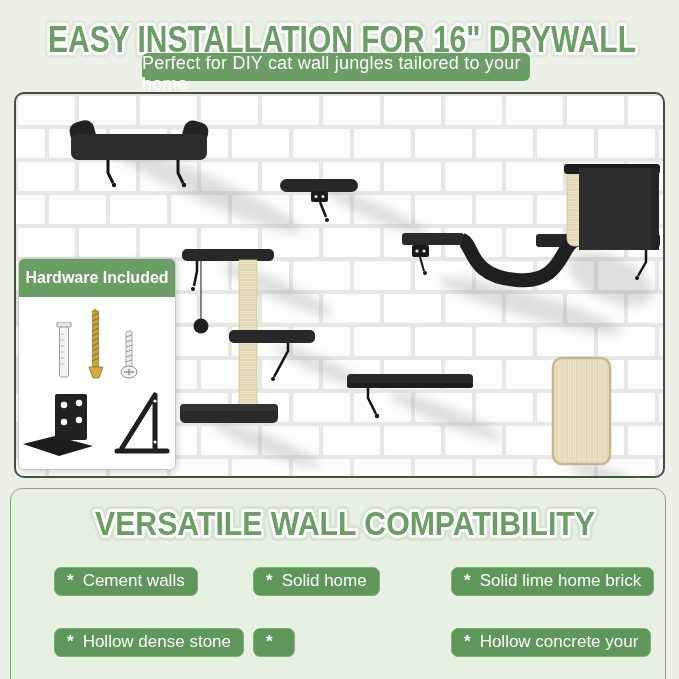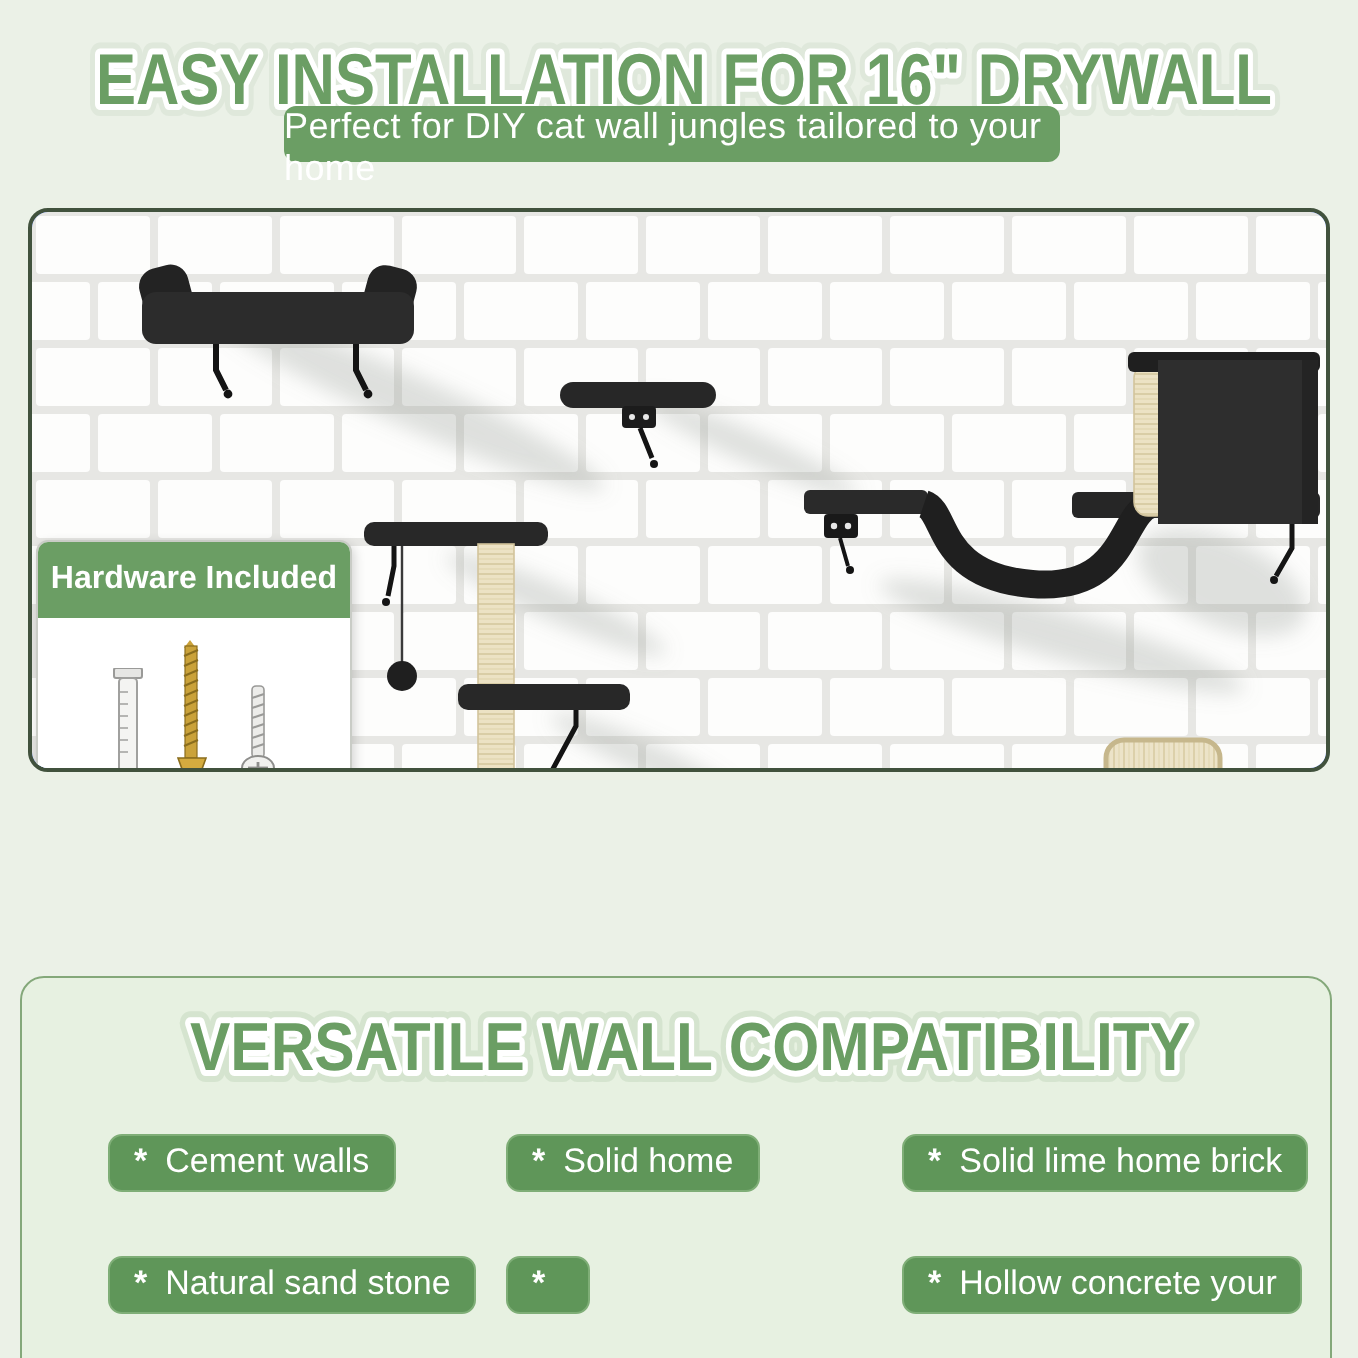--- a/index.html
+++ b/index.html
@@ -15,23 +15,23 @@
     font-weight:bold;
   }
   .banner{
     position:absolute; left:142px; top:53px; width:388px; height:28px;
     background:#6b9e64; border-radius:6px;
     color:#ffffff; font-size:18px;
     display:flex; justify-content:center;
     letter-spacing:0.2px;
   }
   .photo{
-    position:absolute; left:14px; top:92px; width:651px; height:282px;
+    position:absolute; left:14px; top:92px; width:651px; height:386px;
     border:2px solid #41523d; border-radius:10px;
-    overflow:hidden; background:#1d4ed8; box-sizing:border-box;margin-top:12px;
+    overflow:hidden; background:#1d4ed8; box-sizing:border-box;
   }
   .wall-svg{position:absolute; left:0; top:0;}
   .hw-box{
     position:absolute; left:2px; top:164px; width:158px; height:212px;
     background:#ffffff; border:1px solid #c9ccc6; border-radius:6px;
     box-shadow:1px 2px 6px rgba(0,0,0,0.18);
     box-sizing:border-box;
   }
   .hw-header{
     height:38px; background:#6b9e64; border-radius:5px 5px 0 0;
@@ -259,21 +259,21 @@
       <div class="pill">
         <span class="star">*</span>
         <span>Solid home</span>
       </div>
       <div class="pill">
         <span class="star">*</span>
         <span>Solid lime home brick</span>
       </div>
       <div class="pill">
         <span class="star">*</span>
-        <span>Natural sand stone</span>
+        <span>Hollow dense stone</span>
       </div>
       <div class="pill">
         <span class="star">*</span>
       </div>
       <div class="pill">
         <span class="star">*</span>
         <span>Hollow concrete your</span>
       </div>
     </div>
   </div>

